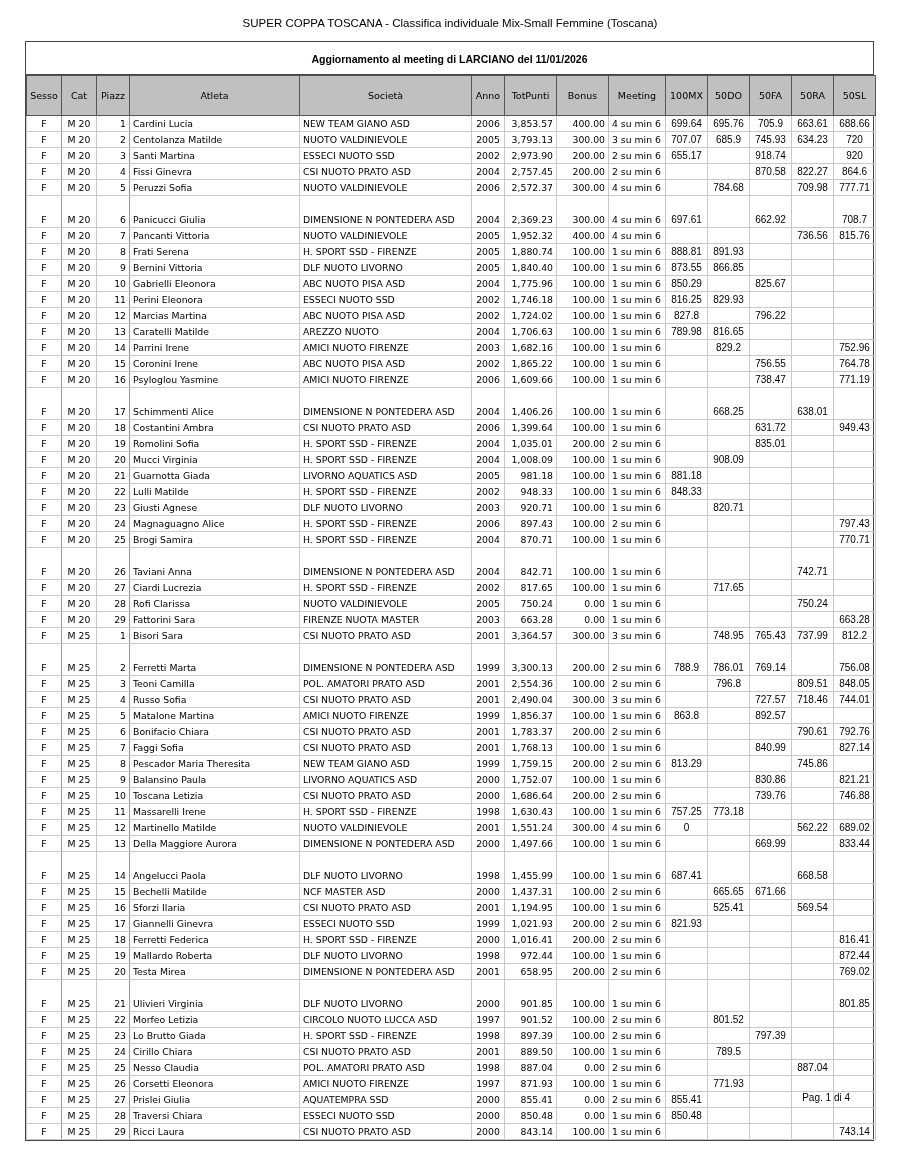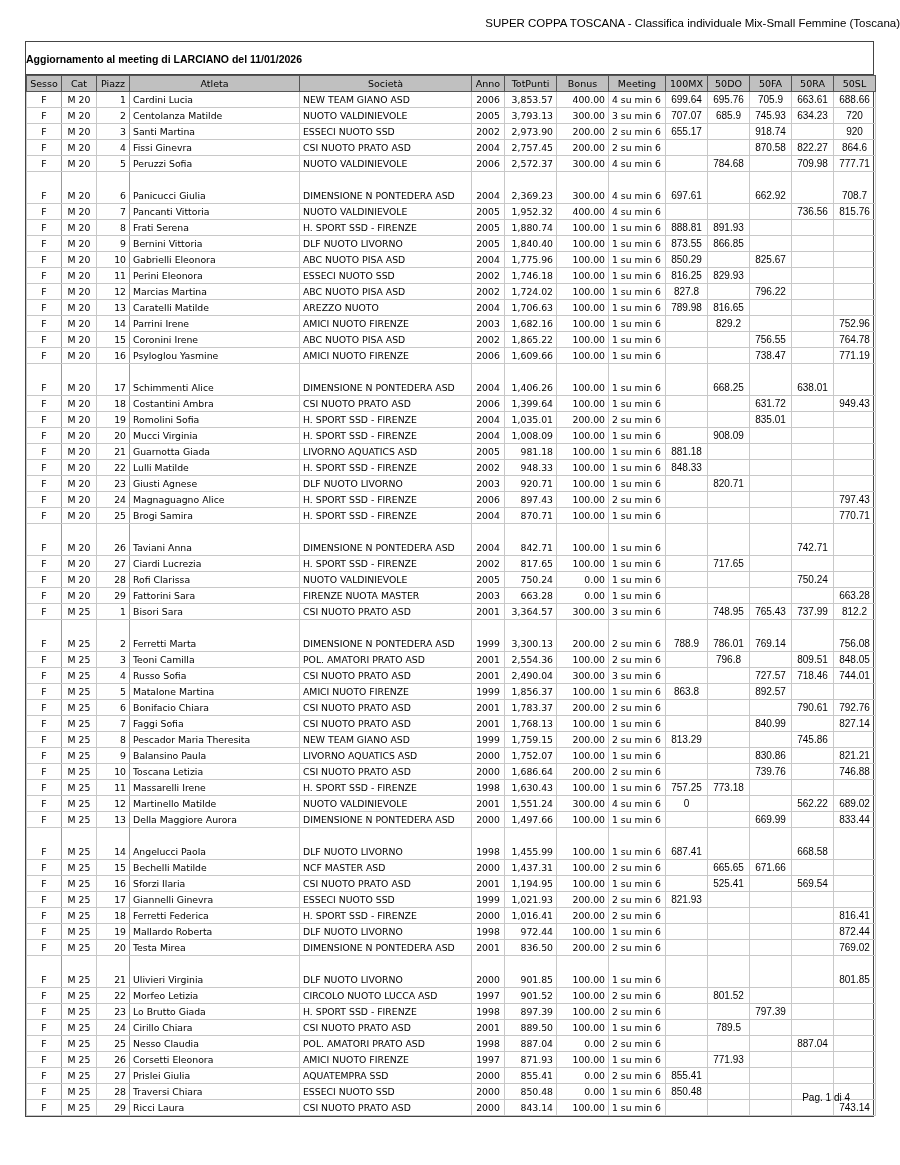--- a/index.html
+++ b/index.html
@@ -1,21 +1,21 @@
 <!DOCTYPE html>
 <html><head>
 <meta charset="utf-8">
 <style>
   html, body { margin: 0; padding: 0; background: #ffffff; }
   body { width: 900px; height: 1165px; position: relative; font-family: "Liberation Sans", sans-serif; color: #000; }
-  .doc-title { position: absolute; top: 17px; left: 0; width: 900px; text-align: right; font-size: 11.5px; font-family: "Liberation Sans", sans-serif; }
+  .doc-title { position: absolute; top: 17px; left: 0; width: 900px; text-align: center; font-size: 11.5px; font-family: "Liberation Sans", sans-serif; }
   .frame { position: absolute; left: 25px; top: 41px; width: 849px; border: 1.5px solid #444; box-sizing: border-box; }
-  .subtitle { height: 32px; line-height: 34px; text-align: left; font-size: 10.5px; font-weight: bold; border-bottom: 1.5px solid #444; }
+  .subtitle { height: 32px; line-height: 34px; text-align: center; font-size: 10.5px; font-weight: bold; border-bottom: 1.5px solid #444; }
   table { border-collapse: collapse; width: 100%; table-layout: fixed; font-family: "DejaVu Sans", sans-serif; font-size: 9.3px; }
-  th { background: #c0c0c0; font-weight: normal; height: 15px; border: 1px solid #555; padding: 0 2px; text-align: center; font-size: 9.5px; font-family: "DejaVu Sans", sans-serif; }
+  th { background: #c0c0c0; font-weight: normal; height: 15px; border: 1px solid #555; padding: 12px 2px; text-align: center; font-size: 9.5px; font-family: "DejaVu Sans", sans-serif; }
   td { border: 1px solid #c8c8c8; height: 15px; padding: 0 3px; white-space: nowrap; overflow: hidden; vertical-align: bottom; line-height: 15px; }
   tr.tall td { height: 31px; }
   td.c { text-align: center; }
   td.r { text-align: right; }
   td.l { text-align: left; }
   td.n { font-family: "Liberation Sans", sans-serif; font-size: 10px; }
   td.sesso, td.piazz { border-right-color: #999; }
   .footer { position: absolute; top: 1092px; right: 50px; font-size: 10px; font-family: "Liberation Sans", sans-serif; }
 </style>
 </head>
@@ -829,21 +829,21 @@
           <td class="c n"></td>
           <td class="c n">872.44</td>
         </tr>
         <tr>
           <td class="c sesso">F</td>
           <td class="c">M 25</td>
           <td class="r piazz">20</td>
           <td class="l">Testa Mirea</td>
           <td class="l">DIMENSIONE N PONTEDERA ASD</td>
           <td class="c">2001</td>
-          <td class="r">836.50</td>
+          <td class="r">658.95</td>
           <td class="r">200.00</td>
           <td class="l">2 su min 6</td>
           <td class="c n"></td>
           <td class="c n"></td>
           <td class="c n"></td>
           <td class="c n"></td>
           <td class="c n">769.02</td>
         </tr>
         <tr class="tall">
           <td class="c sesso">F</td>

